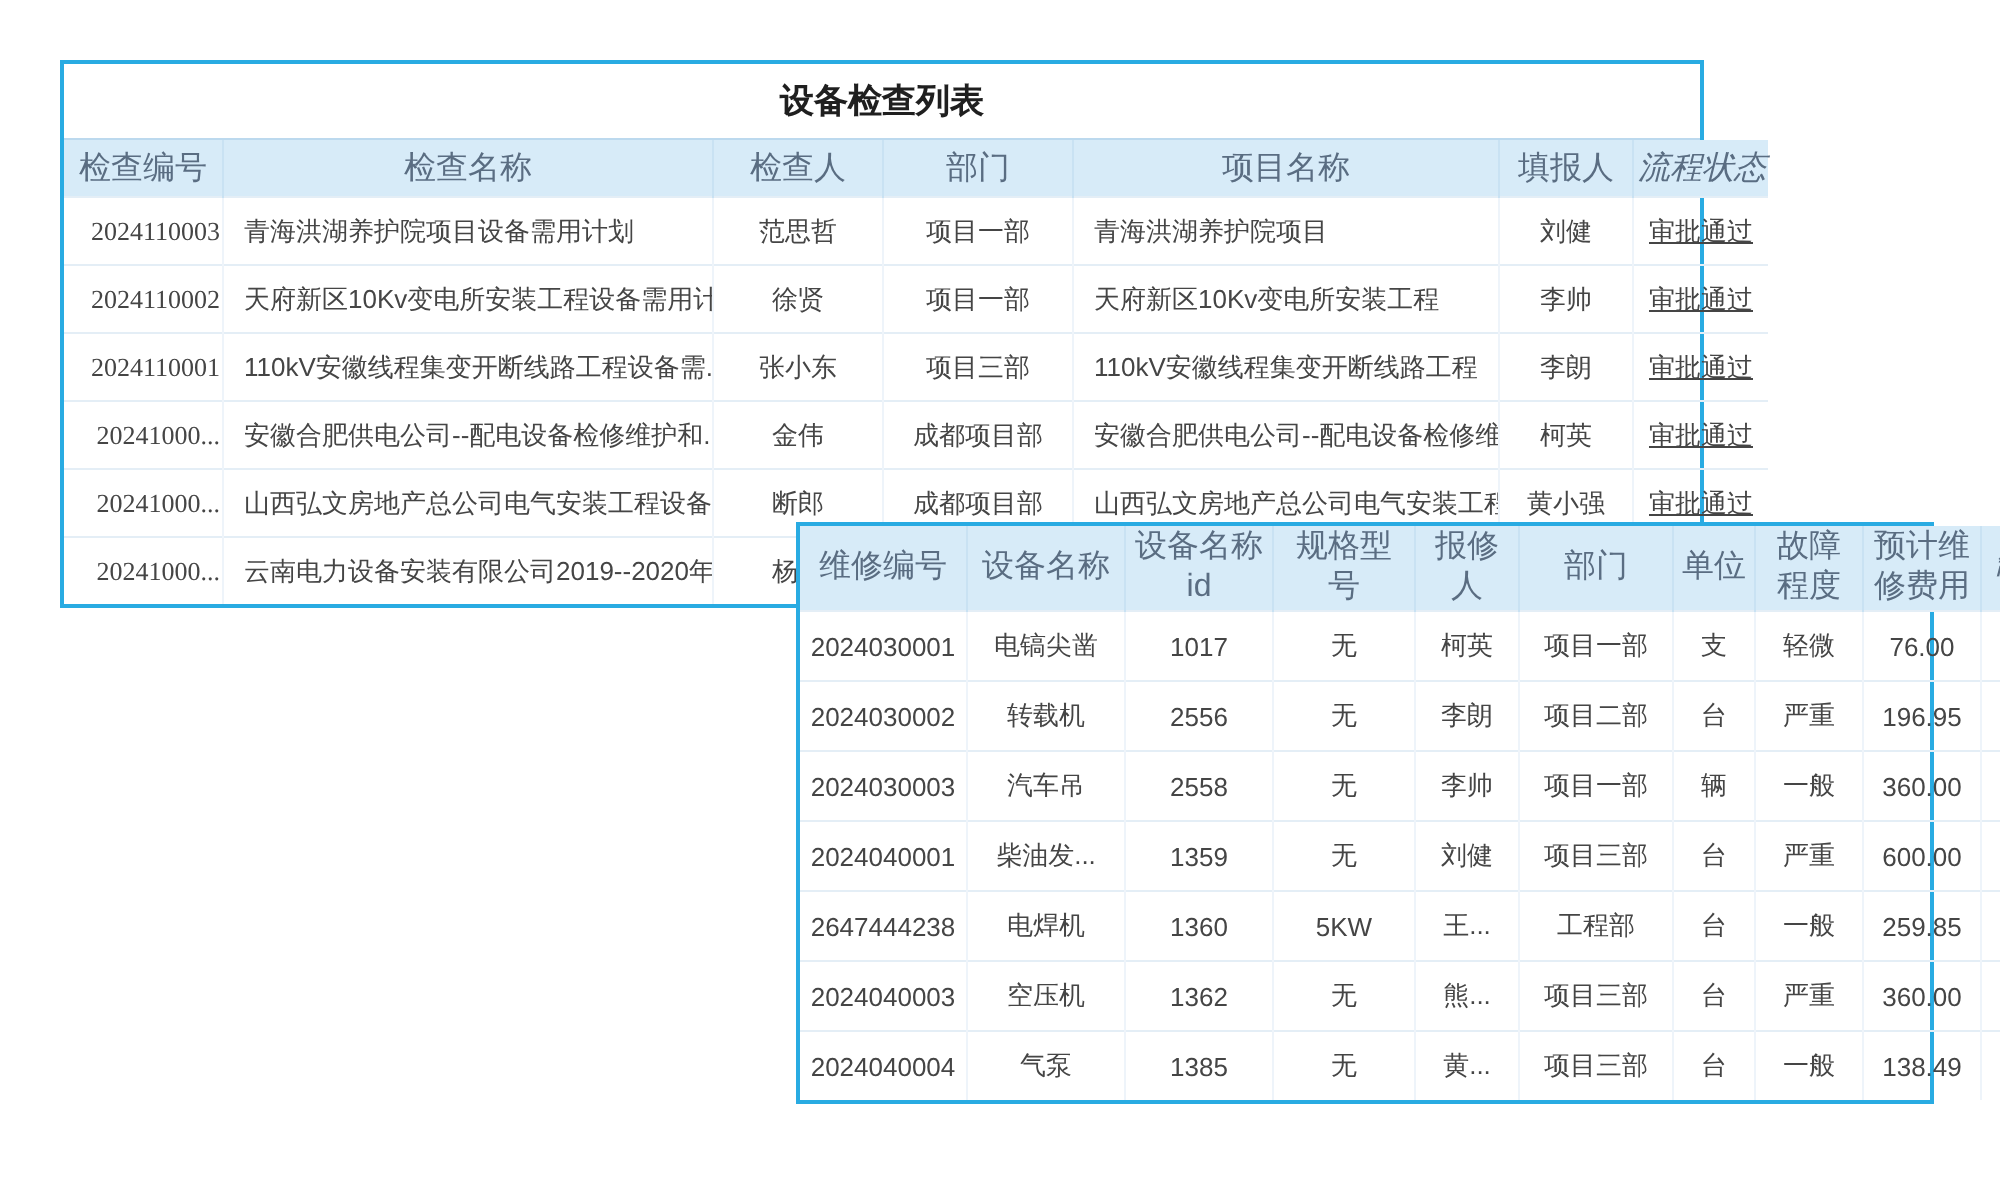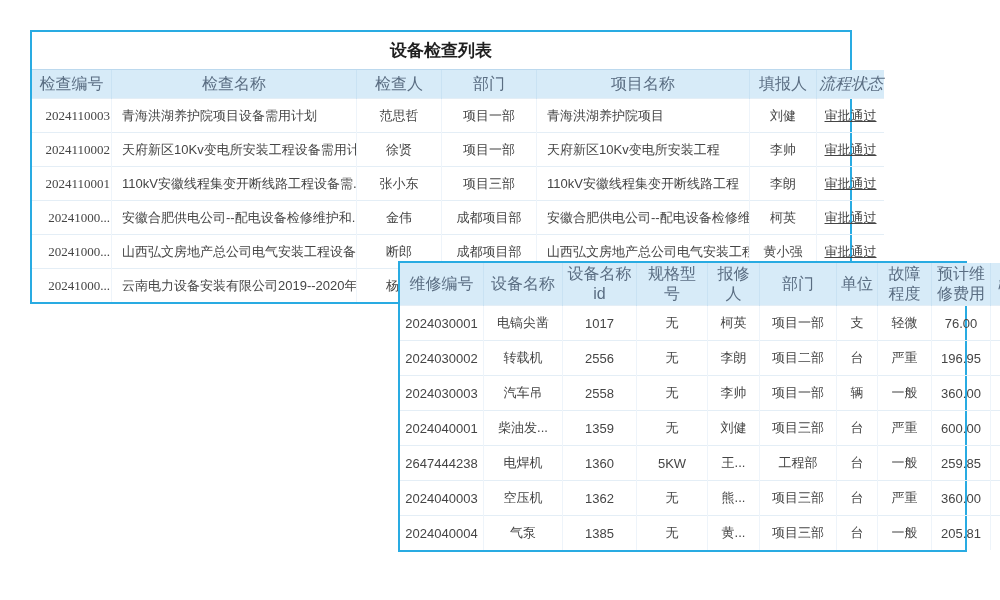--- a/index.html
+++ b/index.html
@@ -232,18 +232,18 @@
         </tr>
         <tr>
           <td class="link">2024040004</td>
           <td class="link">气泵</td>
           <td>1385</td>
           <td>无</td>
           <td class="link">黄...</td>
           <td>项目三部</td>
           <td>台</td>
           <td>一般</td>
-          <td>205.81</td>
+          <td>138.49</td>
           <td class="link">王志远</td>
         </tr>
       </tbody>
     </table>
 </section>
 
 </body></html>

